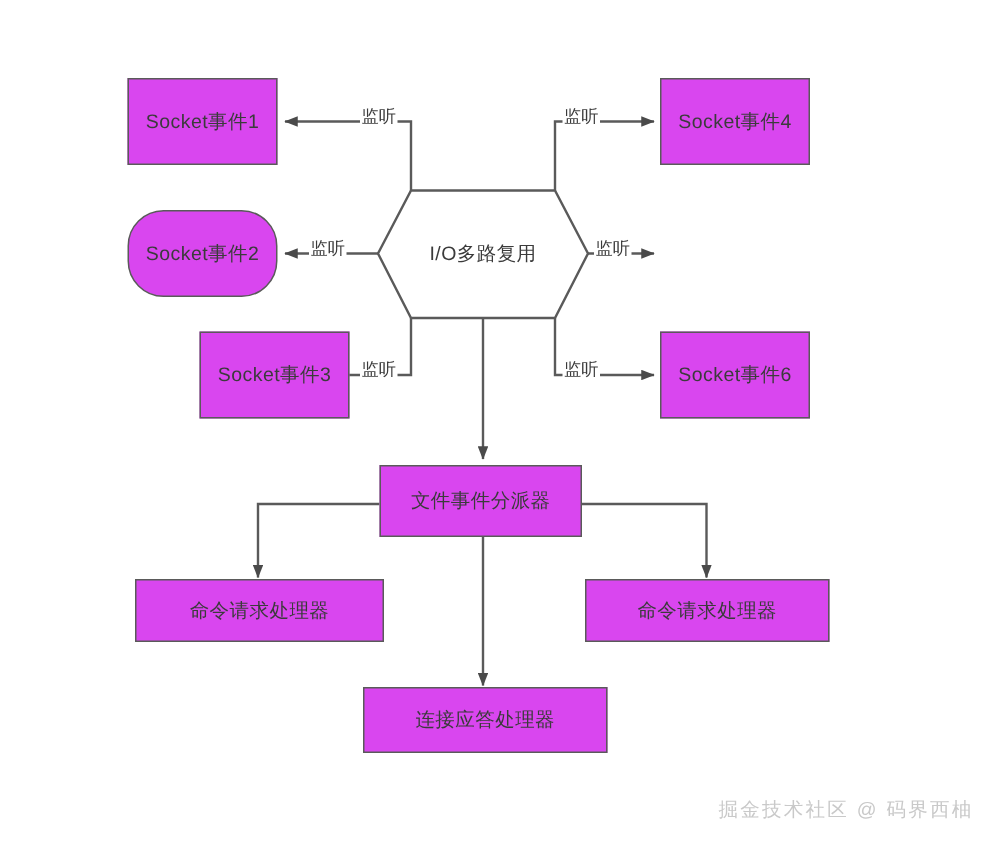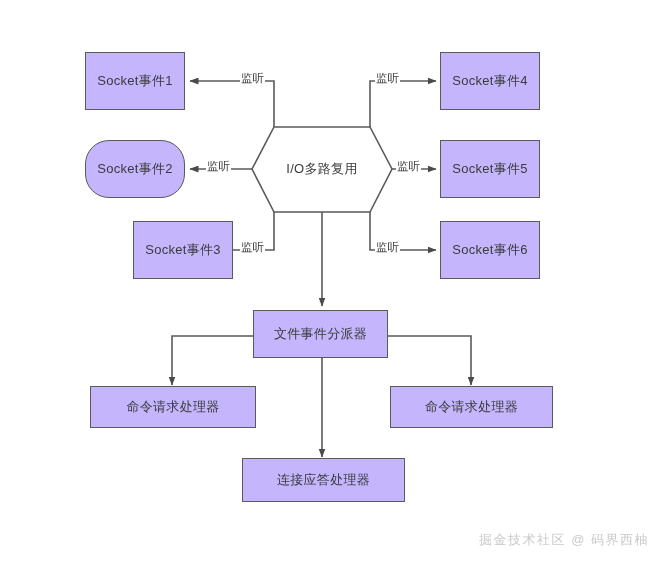--- a/index.html
+++ b/index.html
@@ -7,21 +7,21 @@
     width:665px;height:561px;background:#ffffff;
     font-family:"Liberation Sans","DejaVu Sans",sans-serif;
     overflow:hidden;position:relative;
   }
   #diagram-root{position:absolute;left:0;top:0;width:665px;height:561px;}
   svg#canvas{position:absolute;left:0;top:0;width:665px;height:561px;}
 
   .node-box{
     position:absolute;
     border:1.6px solid #5a5a5a;
-    background:#c4b5fd;
+    background:#d946ef;
     display:flex;align-items:center;justify-content:center;
     color:#3b3b3b;
     font-size:13px;
     letter-spacing:.3px;
     box-sizing:border-box;
     text-align:center;
     line-height:1.1;
   }
   .hex-label{
     position:absolute;
@@ -87,23 +87,20 @@
   <div class="node-box" style="left:85px;top:140px;width:100px;height:58px;border-radius:24px;">
     <span>Socket事件2</span>
   </div>
   <div class="node-box" style="left:85px;top:221px;width:100px;height:58px;margin-left:48px;">
     <span>Socket事件3</span>
   </div>
 
   <div class="node-box" style="left:440px;top:52px;width:100px;height:58px;">
     <span>Socket事件4</span>
   </div>
-  <div class="node-box" style="left:440px;top:140px;width:100px;height:58px;">
-    <span>Socket事件5</span>
-  </div>
   <div class="node-box" style="left:440px;top:221px;width:100px;height:58px;">
     <span>Socket事件6</span>
   </div>
 
   <div class="hex-label" style="left:252px;top:150px;width:140px;height:38px;">
     <span>I/O多路复用</span>
   </div>
 
   <div class="node-box" style="left:253px;top:310px;width:135px;height:48px;">
     <span>文件事件分派器</span>

